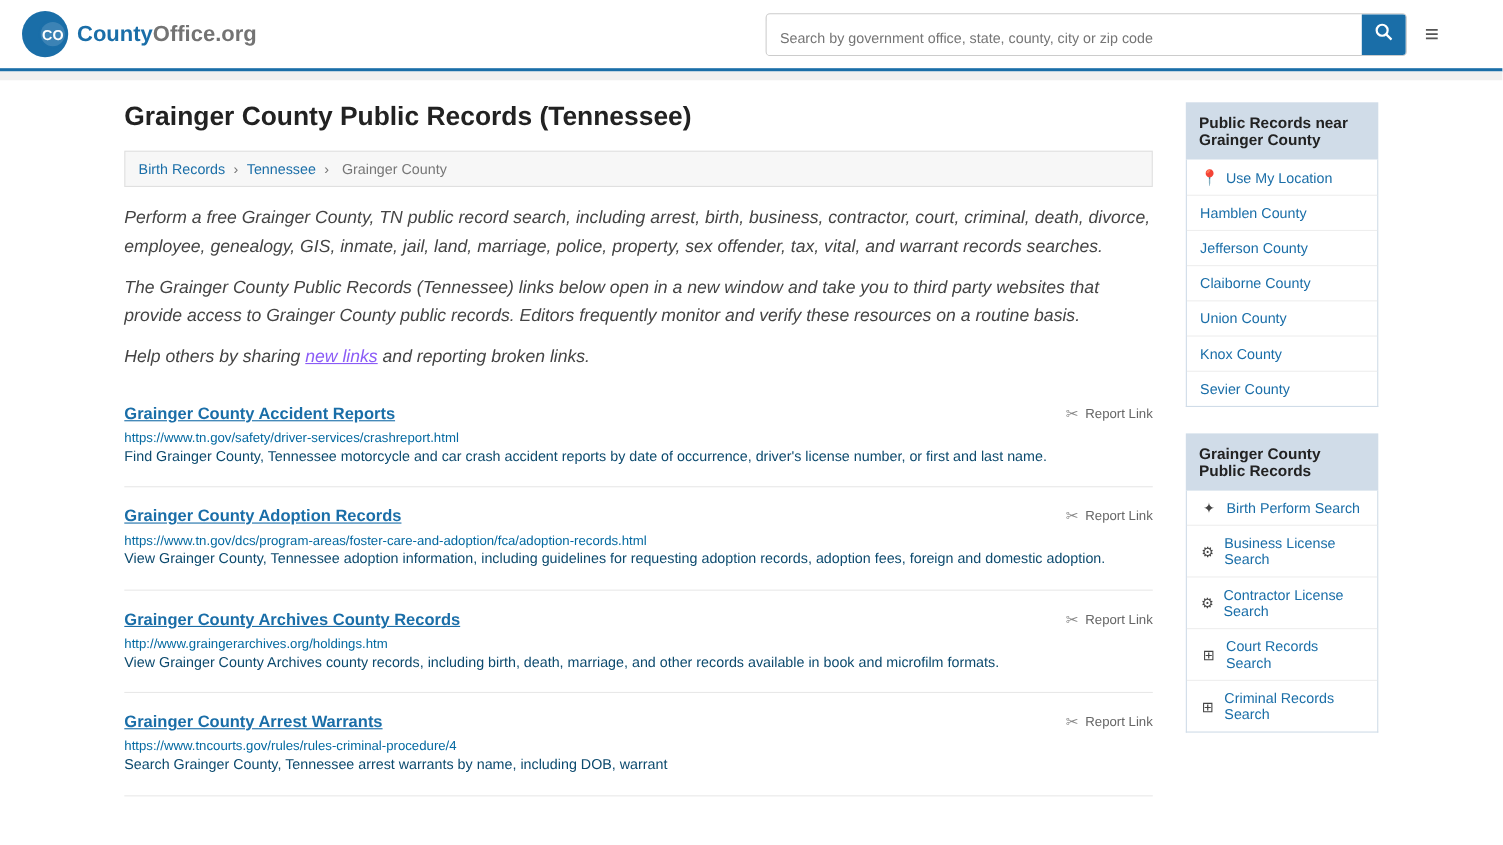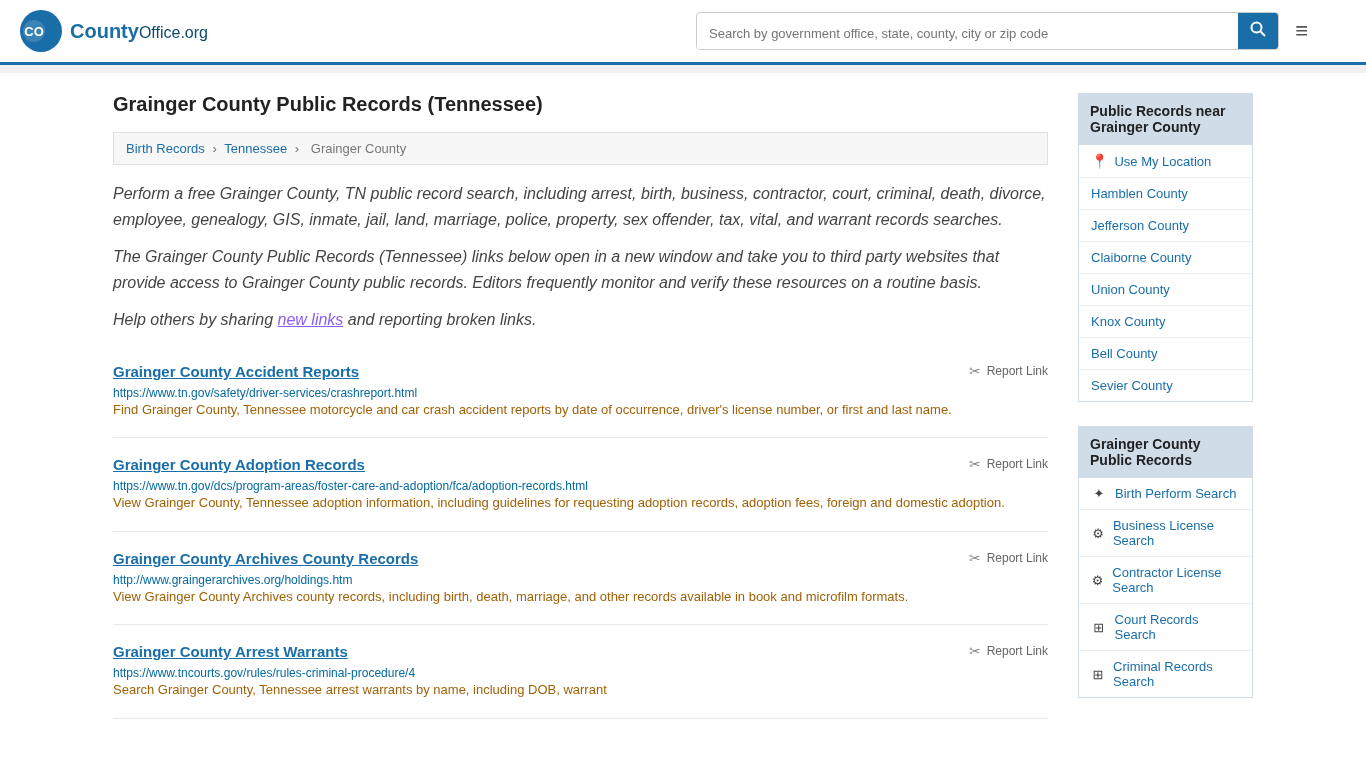--- a/index.html
+++ b/index.html
@@ -19,21 +19,21 @@
       align-items: center;
       gap: 8px;
     }
     .logo-circle {
       width: 42px;
       height: 42px;
       background: #1a6ea8;
       border-radius: 50%;
       display: flex;
       align-items: center;
-      justify-content: flex-start;
+      justify-content: flex-end;
       color: white;
       font-size: 18px;
       font-weight: bold;
     }
     .search-area {
       display: flex;
       align-items: center;
       gap: 8px;
       flex: 1;
       max-width: 620px;
@@ -85,21 +85,21 @@
       padding: 20px 30px;
       display: flex;
       gap: 30px;
     }
 
     .content-area {
       flex: 1;
     }
 
     .page-title {
-      font-size: 20px;
+      font-size: 24px;
       font-weight: bold;
       color: #222;
       margin-bottom: 16px;
     }
 
     .breadcrumb {
       background: #f7f7f7;
       border: 1px solid #e0e0e0;
       padding: 8px 12px;
       margin-bottom: 16px;
@@ -157,21 +157,21 @@
       color: #888;
     }
     .result-url {
       font-size: 12px;
       color: #0369a1;
       margin-bottom: 6px;
       text-decoration: none;
     }
     .result-desc {
       font-size: 13px;
-      color: #a16207;
+      color: #0c4a6e;
       line-height: 1.5;
     }
 
     
     .sidebar {
       width: 175px;
       flex-shrink: 0;
     }
 
     .sidebar-section {
@@ -250,21 +250,21 @@
 <header class="header">
   <div class="logo-area">
     <div class="logo-circle">
       <svg width="28" height="28" viewBox="0 0 28 28">
         <circle cx="14" cy="14" r="13" fill="#1a6ea8"></circle>
         <circle cx="14" cy="14" r="11" fill="#fff" opacity="0.15"></circle>
         <text x="14" y="19" text-anchor="middle" font-size="13" fill="white" font-weight="bold">CO</text>
       </svg>
     </div>
     <div style="font-size:20px;color:#333;">
-      <span style="font-weight:bold;color:#1a6ea8;">County</span><span style="color:#0c4a6e;font-size:16px;">Office.org</span>
+      <span style="font-weight:bold;color:#1a6ea8;">County</span><span style="color:#737373;font-size:20px;font-weight:bold;">Office.org</span>
     </div>
   </div>
 
   <div class="search-area">
     <div class="search-wrapper">
       <input class="search-input" type="text" placeholder="Search by government office, state, county, city or zip code" style="">
       <button class="search-btn">
         <svg width="16" height="16" viewBox="0 0 16 16" fill="white">
           <circle cx="6.5" cy="6.5" r="5" stroke="white" stroke-width="2" fill="none"></circle>
           <line x1="10.5" y1="10.5" x2="15" y2="15" stroke="white" stroke-width="2"></line>
@@ -370,23 +370,20 @@
         <li>
             <a href="#">Claiborne County</a>
           </li>
         <li>
             <a href="#">Union County</a>
           </li>
         <li>
             <a href="#">Knox County</a>
           </li>
         <li>
-            <a href="#">Bell County</a>
-          </li>
-        <li>
             <a href="#">Sevier County</a>
           </li>
       </ul>
     </div>
 
     <div class="sidebar-section">
       <div class="sidebar-section-title">Grainger County Public Records</div>
       <ul class="sidebar-records-list">
         <li>
           <a href="#">

